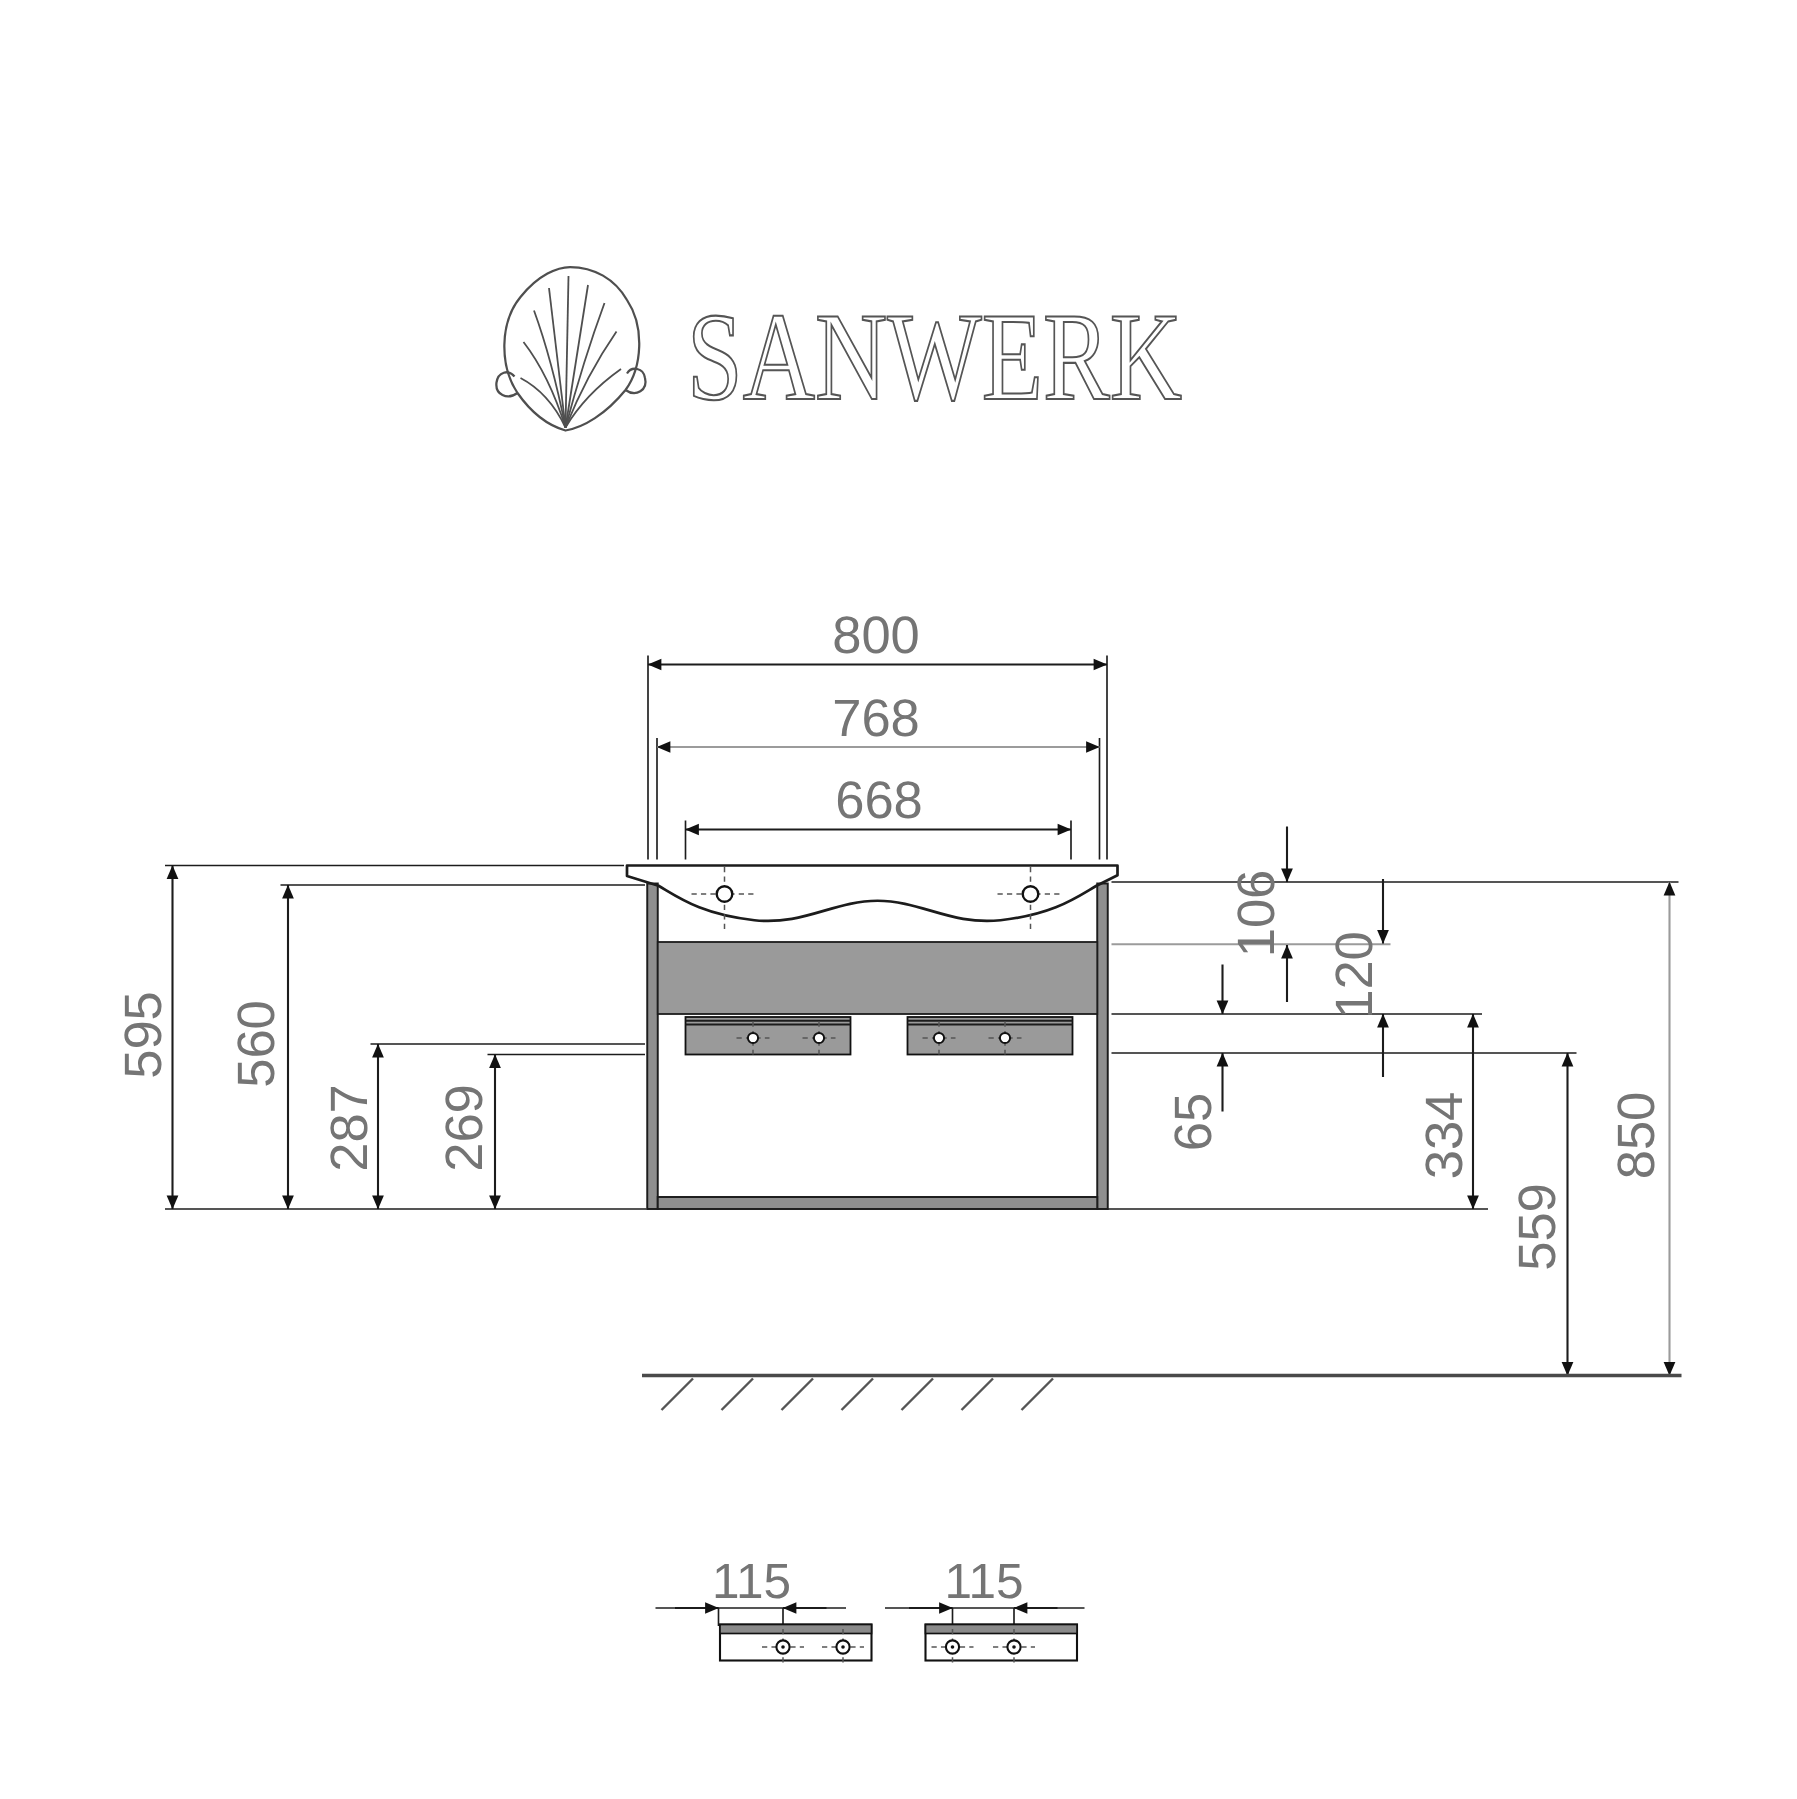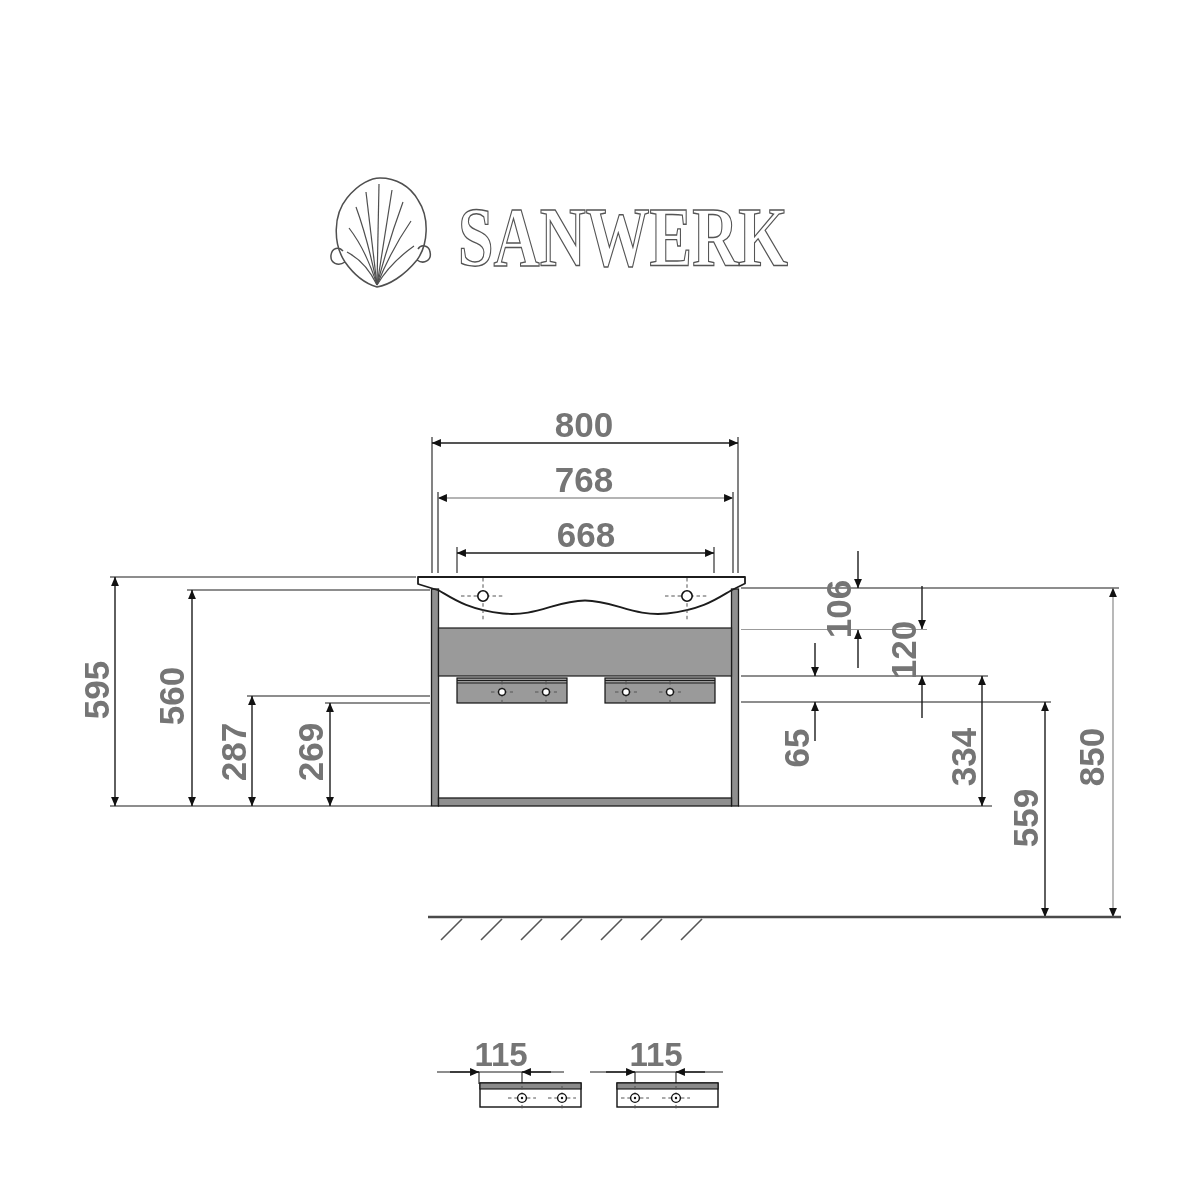--- a/index.html
+++ b/index.html
@@ -1,17 +1,17 @@
 <!DOCTYPE html>
 <html><head>
 <meta charset="utf-8">
 <style>
   html,body{margin:0;padding:0;background:#ffffff;}
   .page{position:relative;width:1198px;height:1199px;background:#ffffff;overflow:hidden;
-        font-family:"Liberation Sans",sans-serif;font-weight:bold;}
+        font-family:"Liberation Sans",sans-serif;}
   svg{position:absolute;left:0;top:0;}
   .dim-text{font-family:"Liberation Sans",sans-serif;font-size:35px;fill:#757575;}
   .dim-text-sm{font-family:"Liberation Sans",sans-serif;font-size:33px;fill:#757575;}
   .brand-text{font-family:"Liberation Serif",serif;fill:#ffffff;stroke:#555555;stroke-width:1.4px;}
   .ln{stroke:#1c1c1c;stroke-width:1.8;fill:none;stroke-linejoin:round;}
   .ext{stroke:#1c1c1c;stroke-width:1.1;fill:none;}
   .extg{stroke:#9b9b9b;stroke-width:1.2;fill:none;}
   .dml{stroke:#1c1c1c;stroke-width:1.4;fill:none;}
   .dmlg{stroke:#9b9b9b;stroke-width:1.4;fill:none;}
   .dash{stroke:#555555;stroke-width:1;stroke-dasharray:3.5 2.8;fill:none;}

